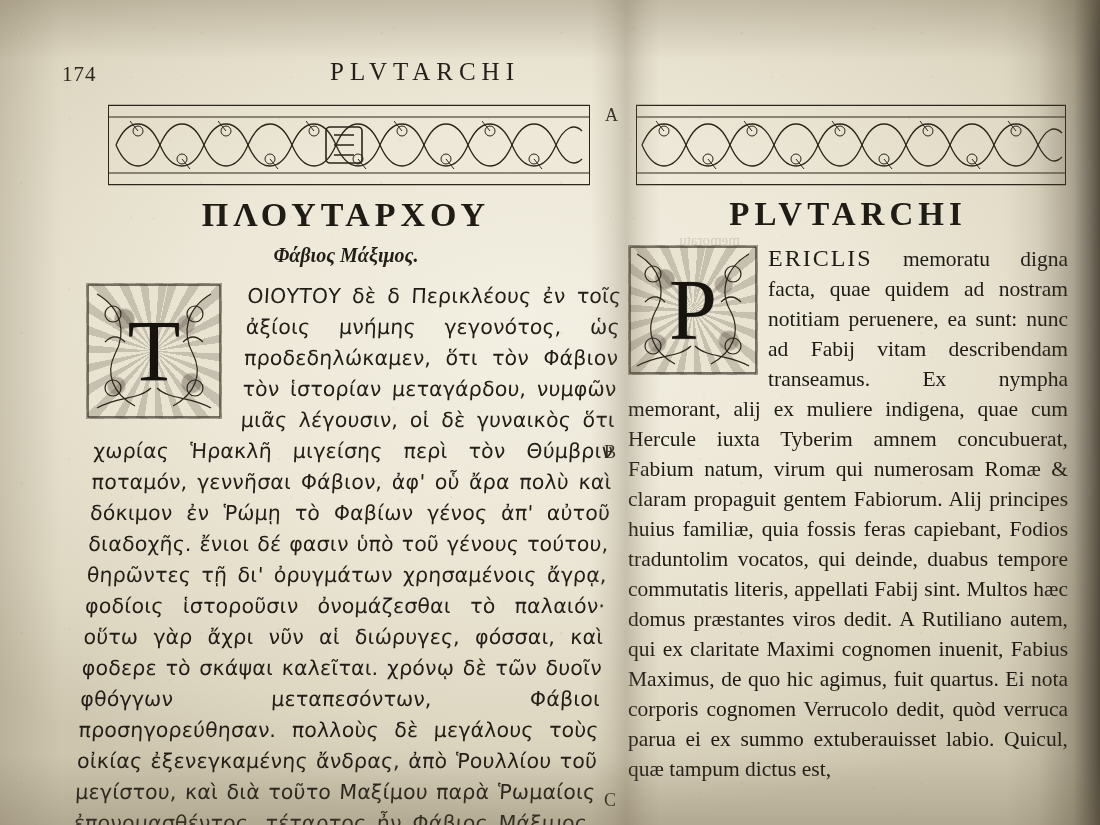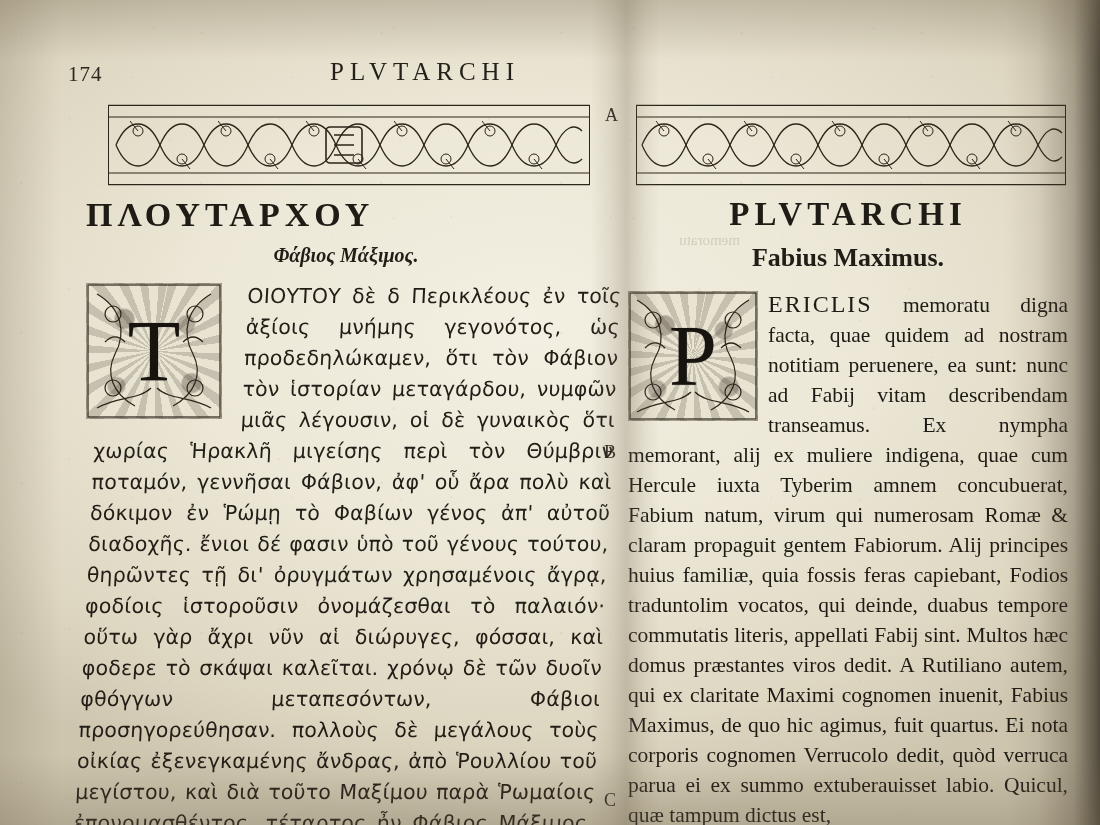--- a/index.html
+++ b/index.html
@@ -75,21 +75,21 @@
       radial-gradient(circle at 82% 55%, rgba(150,135,100,.22) 0 1.0px, transparent 1.4px),
       radial-gradient(circle at 52% 88%, rgba(150,135,100,.18) 0 1.2px, transparent 1.6px),
       radial-gradient(circle at 22% 48%, rgba(150,135,100,.15) 0 1.0px, transparent 1.4px),
       radial-gradient(circle at 74% 78%, rgba(150,135,100,.18) 0 1.1px, transparent 1.5px);
     background-size: 180px 150px, 210px 170px, 240px 190px, 160px 140px, 200px 210px, 150px 160px, 230px 180px;
   }
 
   
   .folio {
     position: absolute;
-    left: 68px;
+    left: 62px;
     top: 62px;
     font-size: 21px;
     letter-spacing: 1px;
     color: #2b2720;
     font-family: "Liberation Serif", serif;
   }
   .running-head {
     position: absolute;
     left: 330px;
     top: 58px;
@@ -125,21 +125,21 @@
   .col {
     position: absolute;
     top: 196px;
   }
   .col-left  { left: 86px; width: 520px; }
   .col-right { left: 628px; width: 440px; }
 
   .title-greek {
     font-size: 34px;
     letter-spacing: 5px;
-    text-align: left;
+    text-align: center;
     color: #1f1b15;
     margin: 0 0 10px 0;
     font-family: "Liberation Serif", serif;
   }
   .subtitle-greek {
     font-size: 20px;
     text-align: center;
     color: #221d17;
     margin: 0 0 14px 0;
     font-style: italic;
@@ -326,21 +326,20 @@
       </svg>
       <span class="glyph">Τ</span>
     </div>
 
     <div class="greek-body">ΟΙΟΥΤΟΥ δὲ δ Περικλέους ἐν τοῖς ἀξίοις μνήμης γεγονότος, ὡς προδεδηλώκαμεν, ὅτι τὸν Φάβιον τὸν ἱστορίαν μεταγάρδου, νυμφῶν μιᾶς λέγουσιν, οἱ δὲ γυναικὸς ὅτι χωρίας Ἡρακλῆ μιγείσης περὶ τὸν Θύμβριν ποταμόν, γεννῆσαι Φάβιον, ἀφ' οὗ ἄρα πολὺ καὶ δόκιμον ἐν Ῥώμῃ τὸ Φαβίων γένος ἀπ' αὐτοῦ διαδοχῆς. ἔνιοι δέ φασιν ὑπὸ τοῦ γένους τούτου, θηρῶντες τῇ δι' ὀρυγμάτων χρησαμένοις ἄγρᾳ, φοδίοις ἱστοροῦσιν ὀνομάζεσθαι τὸ παλαιόν· οὕτω γὰρ ἄχρι νῦν αἱ διώρυγες, φόσσαι, καὶ φοδερε τὸ σκάψαι καλεῖται. χρόνῳ δὲ τῶν δυοῖν φθόγγων μεταπεσόντων, Φάβιοι προσηγορεύθησαν. πολλοὺς δὲ μεγάλους τοὺς οἰκίας ἐξενεγκαμένης ἄνδρας, ἀπὸ Ῥουλλίου τοῦ μεγίστου, καὶ διὰ τοῦτο Μαξίμου παρὰ Ῥωμαίοις ἐπονομασθέντος, τέταρτος ἦν Φάβιος Μάξιμος, περὶ οὗ τάδε γράφομεν. ἰδίῳ δ' αὐτὸς σωματικὸν μὲν ἦν τῇ φωνήσει ὁ Βερ...</div>
     <div class="clear"></div>
   </div>
 
   <div class="col col-right">
     <h1 class="title-latin">PLVTARCHI</h1>
-    <h2 class="subtitle-latin">Fabius Maximus.</h2>
 
     <div class="initial initial-right">
       <svg width="128" height="128" viewBox="0 0 128 128" xmlns="http://www.w3.org/2000/svg" style="position:absolute;inset:0">
         <g fill="none" stroke="#2b2418" stroke-width="1.2">
           <rect x="1" y="1" width="126" height="126"></rect>
           <path d="M8,8 C32,22 38,46 26,66 C16,86 24,106 46,118"></path>
           <path d="M120,8 C96,22 90,46 102,66 C112,86 104,106 82,118"></path>
           <path d="M8,120 C28,108 50,112 62,100"></path>
           <path d="M120,120 C100,108 78,112 66,100"></path>
           <circle cx="24" cy="28" r="8"></circle>

